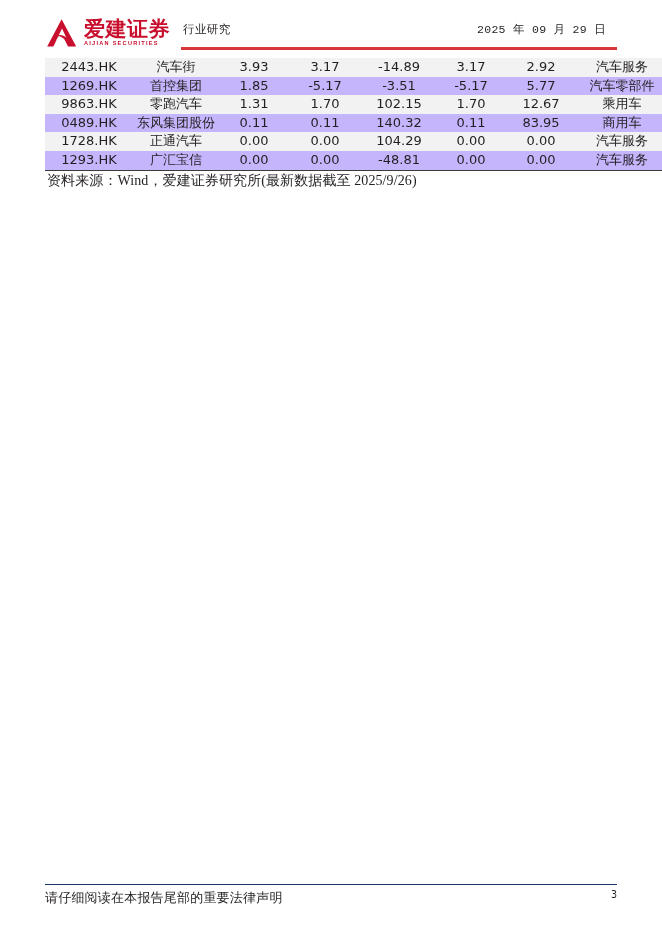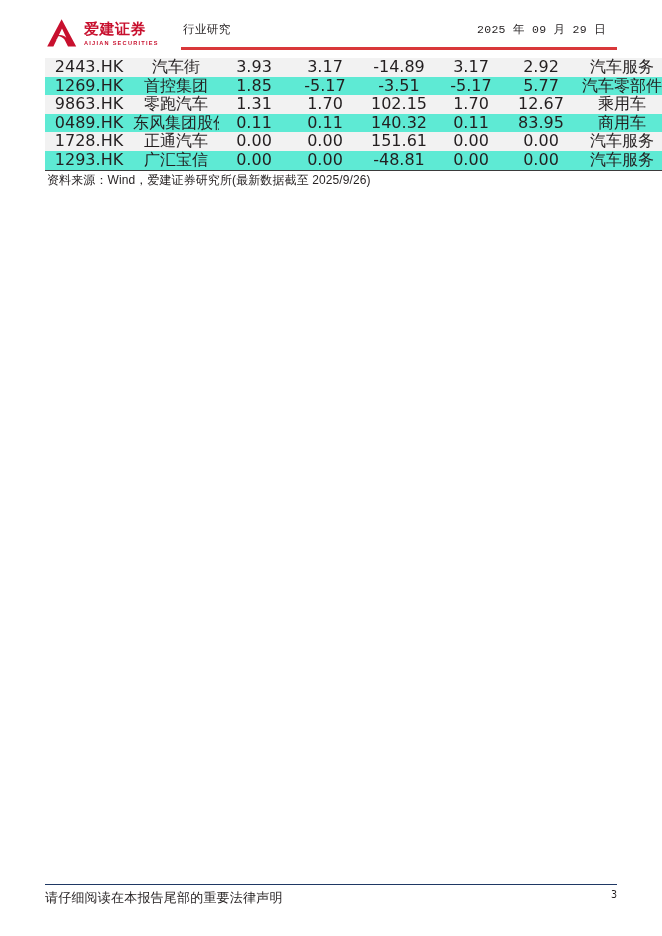--- a/index.html
+++ b/index.html
@@ -49,21 +49,21 @@
     position: relative;
   }
   .logo-text {
     margin-left: 5px;
     display: flex;
     flex-direction: column;
     justify-content: center;
   }
   .logo-cn {
     font-family: "DejaVu Sans", sans-serif;
-    font-size: 15px;
+    font-size: 21px;
     font-weight: bold;
     color: #c8102e;
     letter-spacing: 0.5px;
     line-height: 19px;
     white-space: nowrap;
   }
   .logo-en {
     font-family: "Liberation Sans", sans-serif;
     font-size: 5.6px;
     font-weight: bold;
@@ -111,49 +111,49 @@
   }
   table.data-table {
     width: 572px;
     border-collapse: collapse;
     table-layout: fixed;
     font-family: "DejaVu Sans", sans-serif;
   }
   table.data-table td {
     height: 18.6px;
     padding: 0;
-    font-size: 16px;
+    font-size: 13px;
     color: #231f20;
     text-align: center;
     vertical-align: middle;
     line-height: 18.6px;
     white-space: nowrap;
     overflow: hidden;
   }
   tr.row-odd td { background: #f2f2f2; }
-  tr.row-even td { background: #5eead4; }
+  tr.row-even td { background: #c4b5fd; }
   tr.last-row td { border-bottom: 1.3px solid #3b3b3b; }
 
   td.c-code  { width: 88px; }
   td.c-name  { width: 86px; }
   td.c-v1    { width: 70px; }
   td.c-v2    { width: 72px; }
   td.c-v3    { width: 76px; }
   td.c-v4    { width: 68px; }
   td.c-v5    { width: 72px; }
   td.c-cat   { width: 90px; }
 
   td.neg { color: #e2231a; }
 
   .source-note {
     position: absolute;
     left: 47px;
     top: 172px;
-    font-family: Liberation Sans, sans-serif;
-    font-size: 12px;
+    font-family: Liberation Serif, serif;
+    font-size: 14px;
     color: #231f20;
     letter-spacing: 0.1px;
     white-space: nowrap;
   }
 
   
   .footer-rule {
     position: absolute;
     left: 45px;
     top: 884px;
@@ -255,21 +255,21 @@
           <td class="c-v4">0.11</td>
           <td class="c-v5">83.95</td>
           <td class="c-cat">商用车</td>
         </tr>
 
         <tr class="row-odd">
           <td class="c-code">1728.HK</td>
           <td class="c-name">正通汽车</td>
           <td class="c-v1">0.00</td>
           <td class="c-v2">0.00</td>
-          <td class="c-v3">151.61</td>
+          <td class="c-v3">104.29</td>
           <td class="c-v4">0.00</td>
           <td class="c-v5">0.00</td>
           <td class="c-cat">汽车服务</td>
         </tr>
 
         <tr class="row-even last-row">
           <td class="c-code">1293.HK</td>
           <td class="c-name">广汇宝信</td>
           <td class="c-v1">0.00</td>
           <td class="c-v2">0.00</td>

